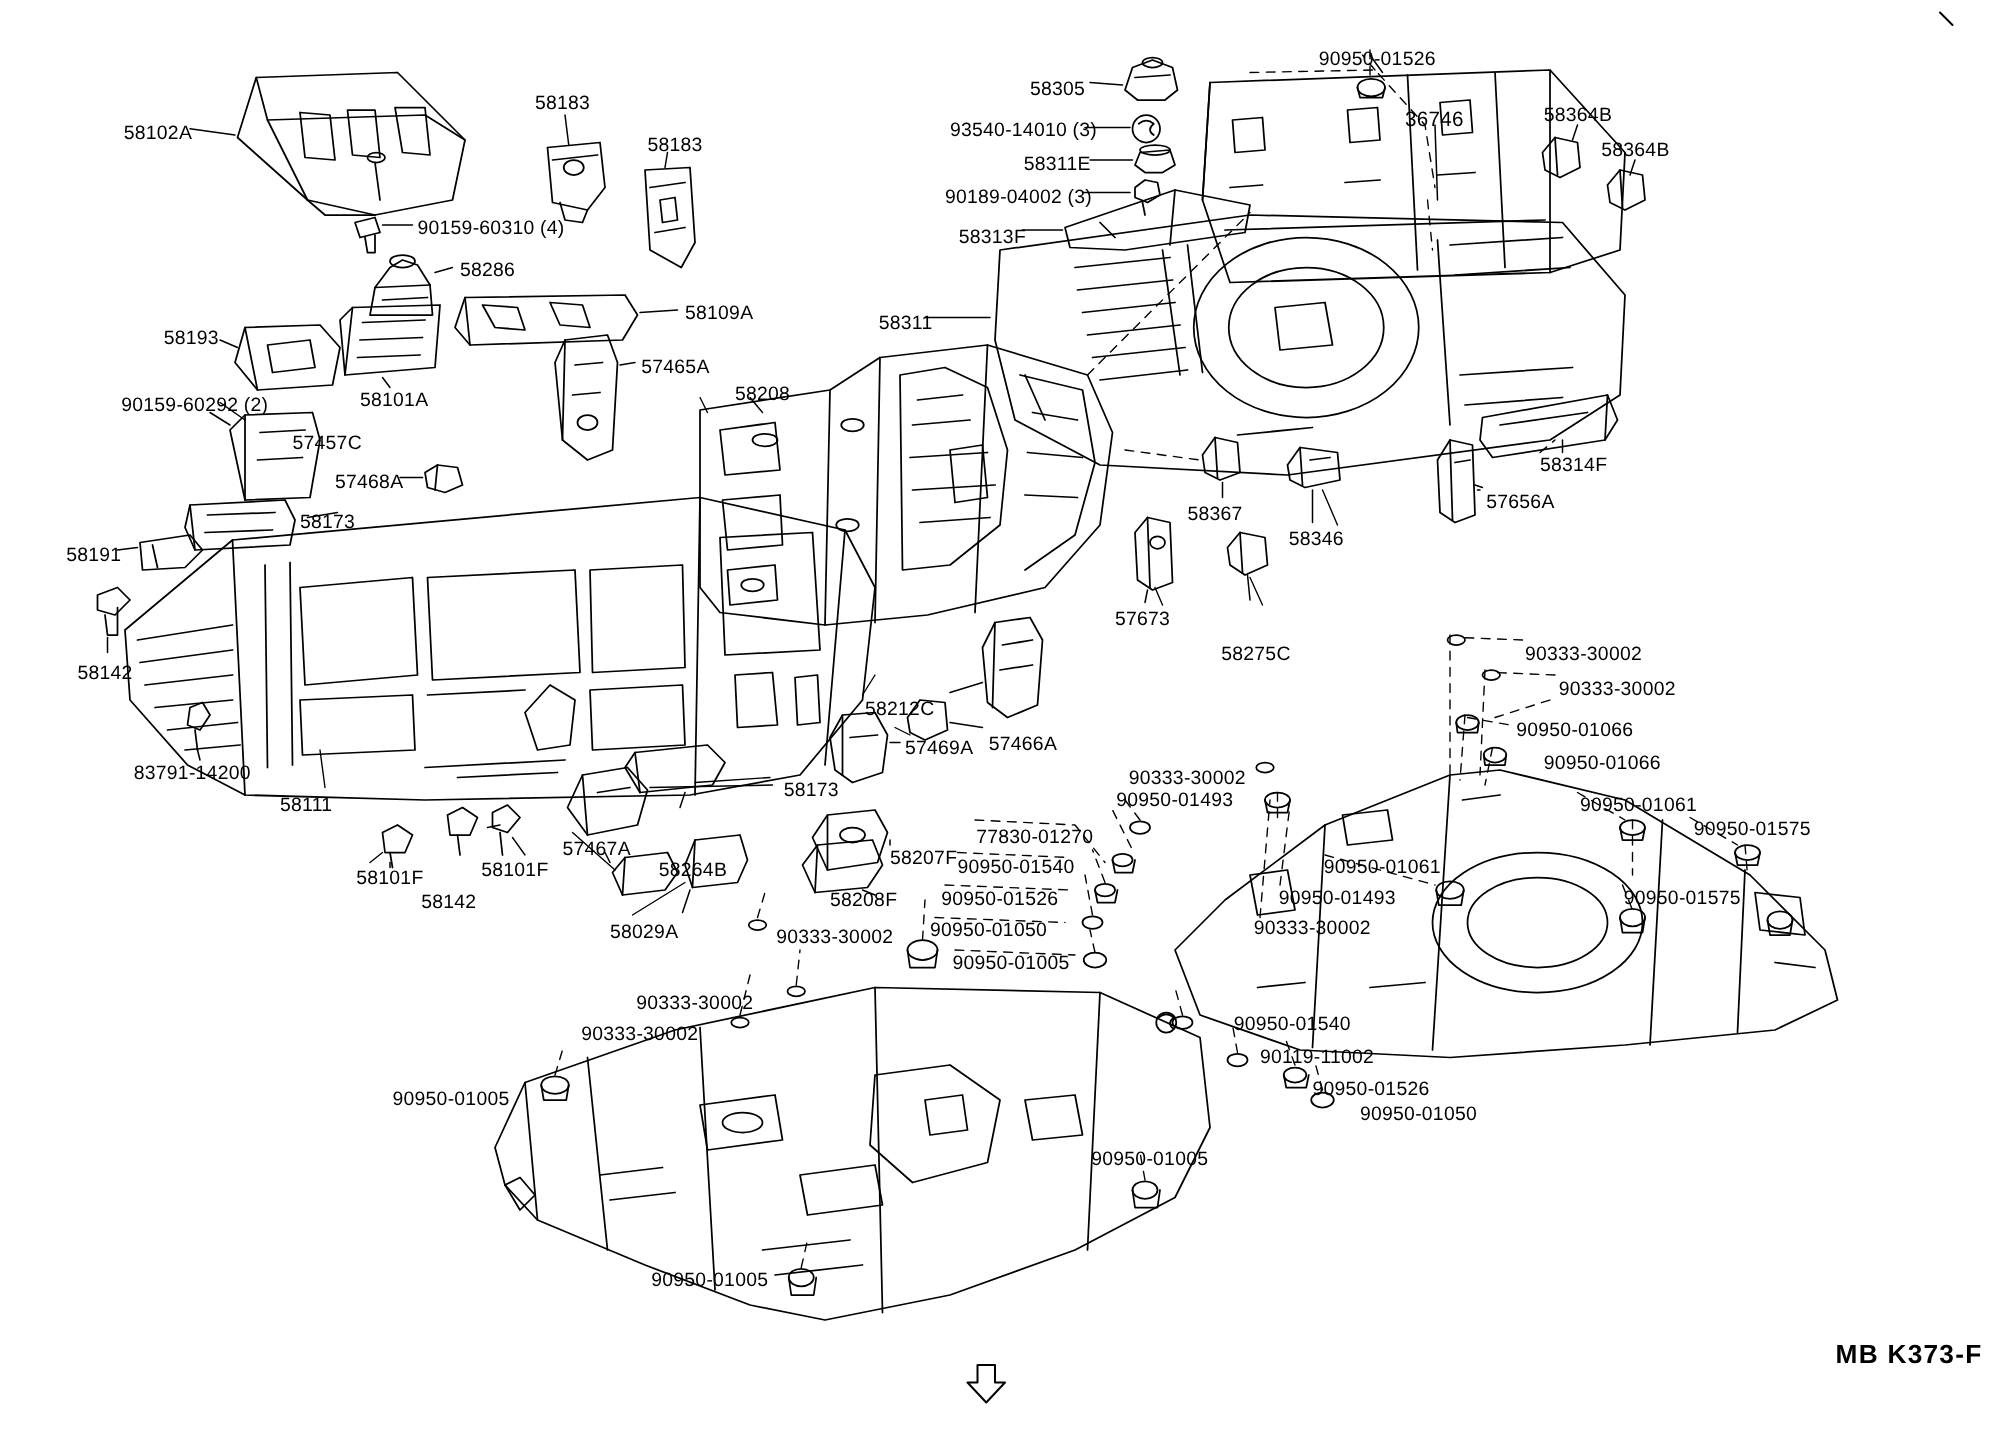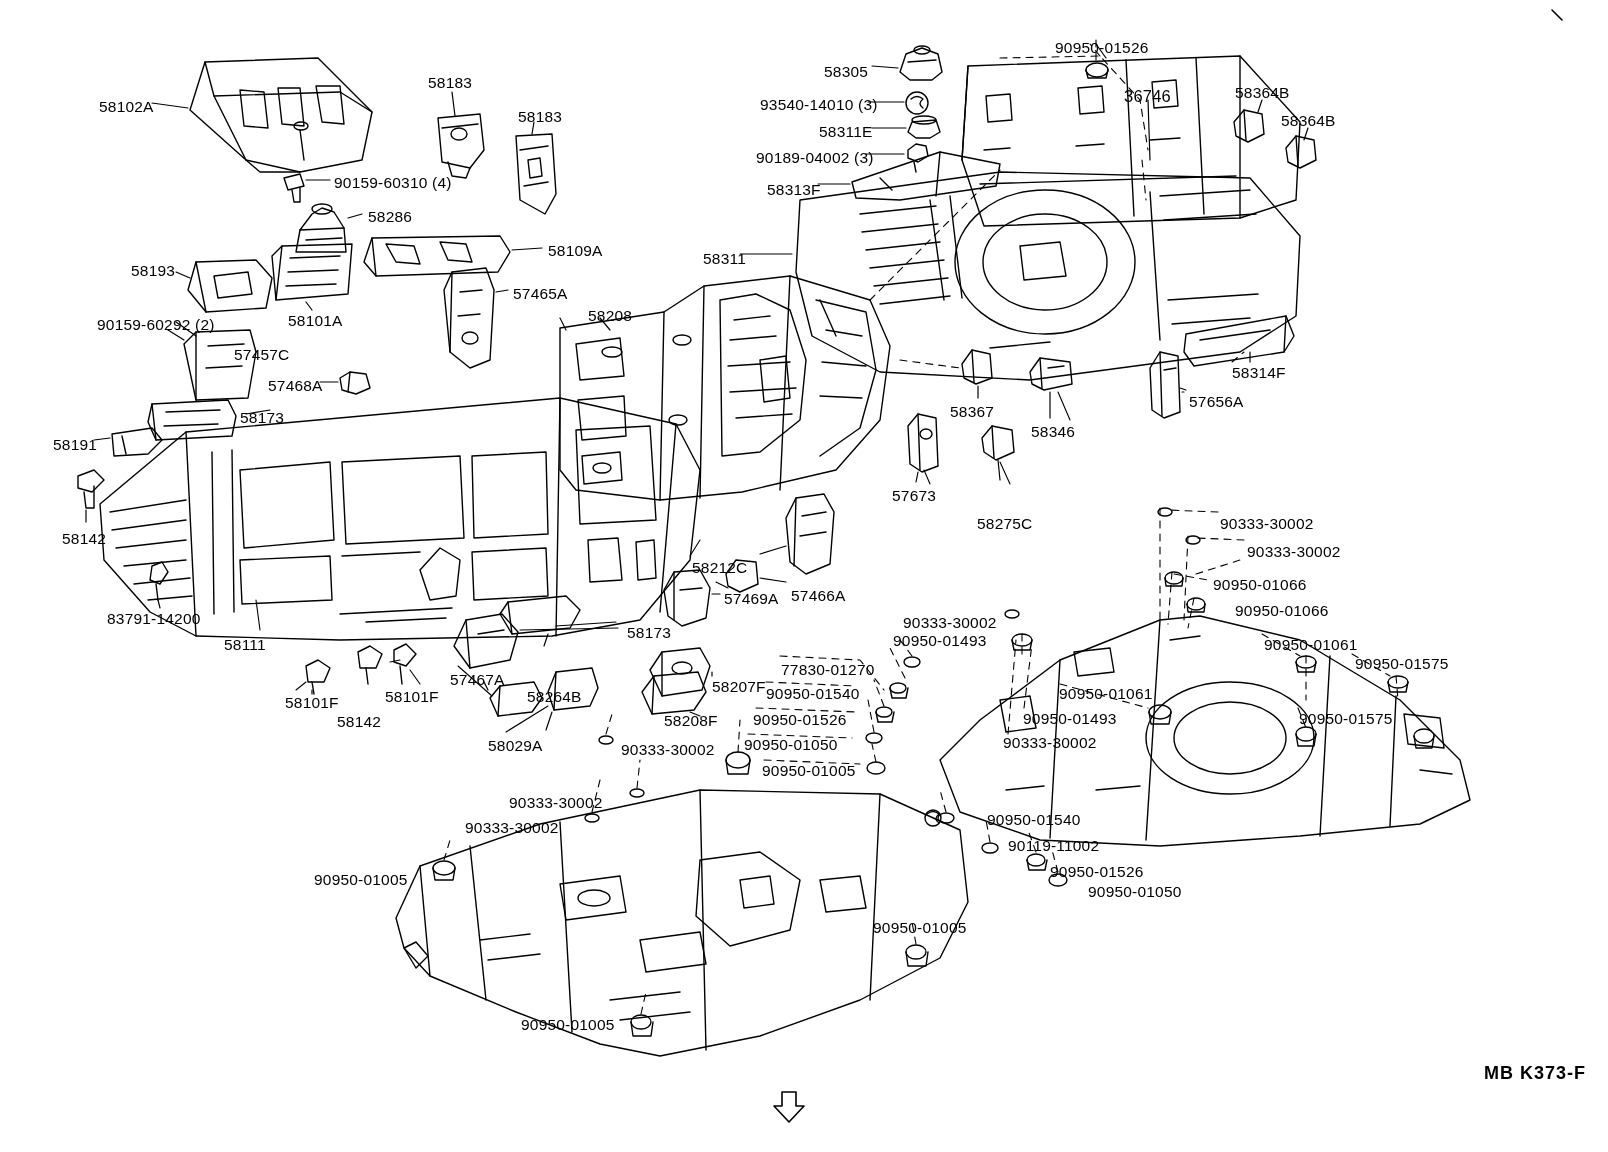--- a/index.html
+++ b/index.html
@@ -30,22 +30,22 @@
     white-space: nowrap;
     letter-spacing: 0.2px;
     line-height: 1;
   }
   .lbl.big {
     font-size: 16.5px;
   }
   .footer-code {
     position: absolute;
     right: 22px;
-    bottom: 68px;
-    font-size: 18px;
+    bottom: 56px;
+    font-size: 21px;
     font-weight: bold;
     letter-spacing: 1px;
     font-family: "Liberation Sans", sans-serif;
   }
 </style>
 </head>
 <body>
 
 <div id="sheet">
 

